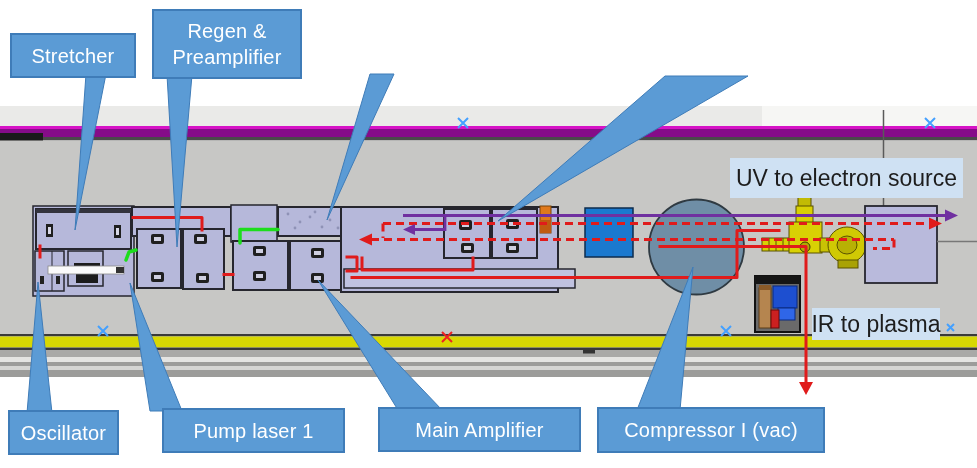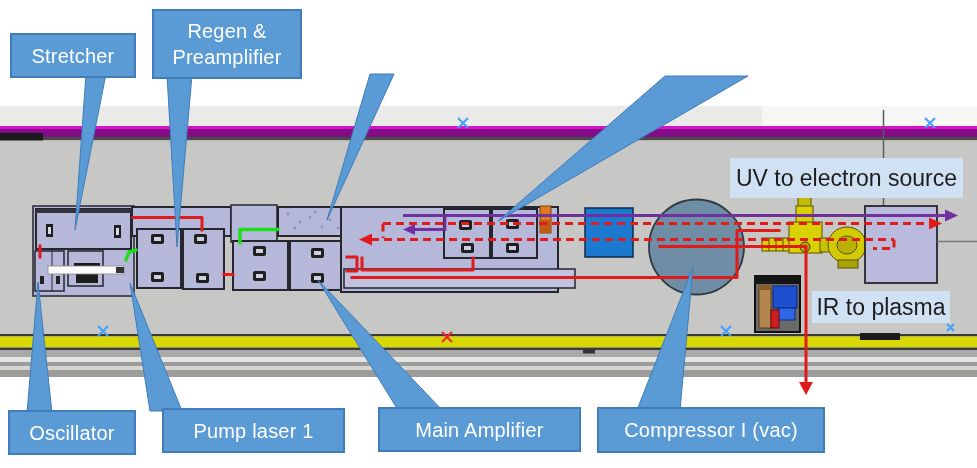--- a/index.html
+++ b/index.html
@@ -217,21 +217,21 @@
     <polygon points="27,413 52,413 38,282"></polygon>
     <polygon points="150,411 182,411 130,283"></polygon>
     <polygon points="398,410 442,410 318,280"></polygon>
     <polygon points="637,410 680,410 693,267"></polygon>
   </g>
 </svg>
 
   <div class="callout" style="left:10px;top:33px;width:126px;height:45px;">Stretcher</div>
   <div class="callout" style="left:152px;top:9px;width:150px;height:70px;">Regen &amp;
 Preamplifier</div>
-  <div class="callout" style="left:8px;top:410px;width:128px;height:45px;">Oscillator</div>
+  <div class="callout" style="left:8px;top:410px;width:111px;height:45px;">Oscillator</div>
   <div class="callout" style="left:162px;top:408px;width:183px;height:45px;">Pump laser 1</div>
   <div class="callout" style="left:378px;top:407px;width:203px;height:45px;">Main Amplifier</div>
   <div class="callout" style="left:597px;top:407px;width:228px;height:46px;">Compressor I (vac)</div>
 
   <div class="beam-note" style="left:730px;top:158px;width:233px;height:40px;">UV to electron source</div>
-  <div class="beam-note" style="left:812px;top:291px;width:138px;height:32px;">IR to plasma</div>
+  <div class="beam-note" style="left:812px;top:308px;width:128px;height:32px;">IR to plasma</div>
 
 </div>
 
 </body></html>

